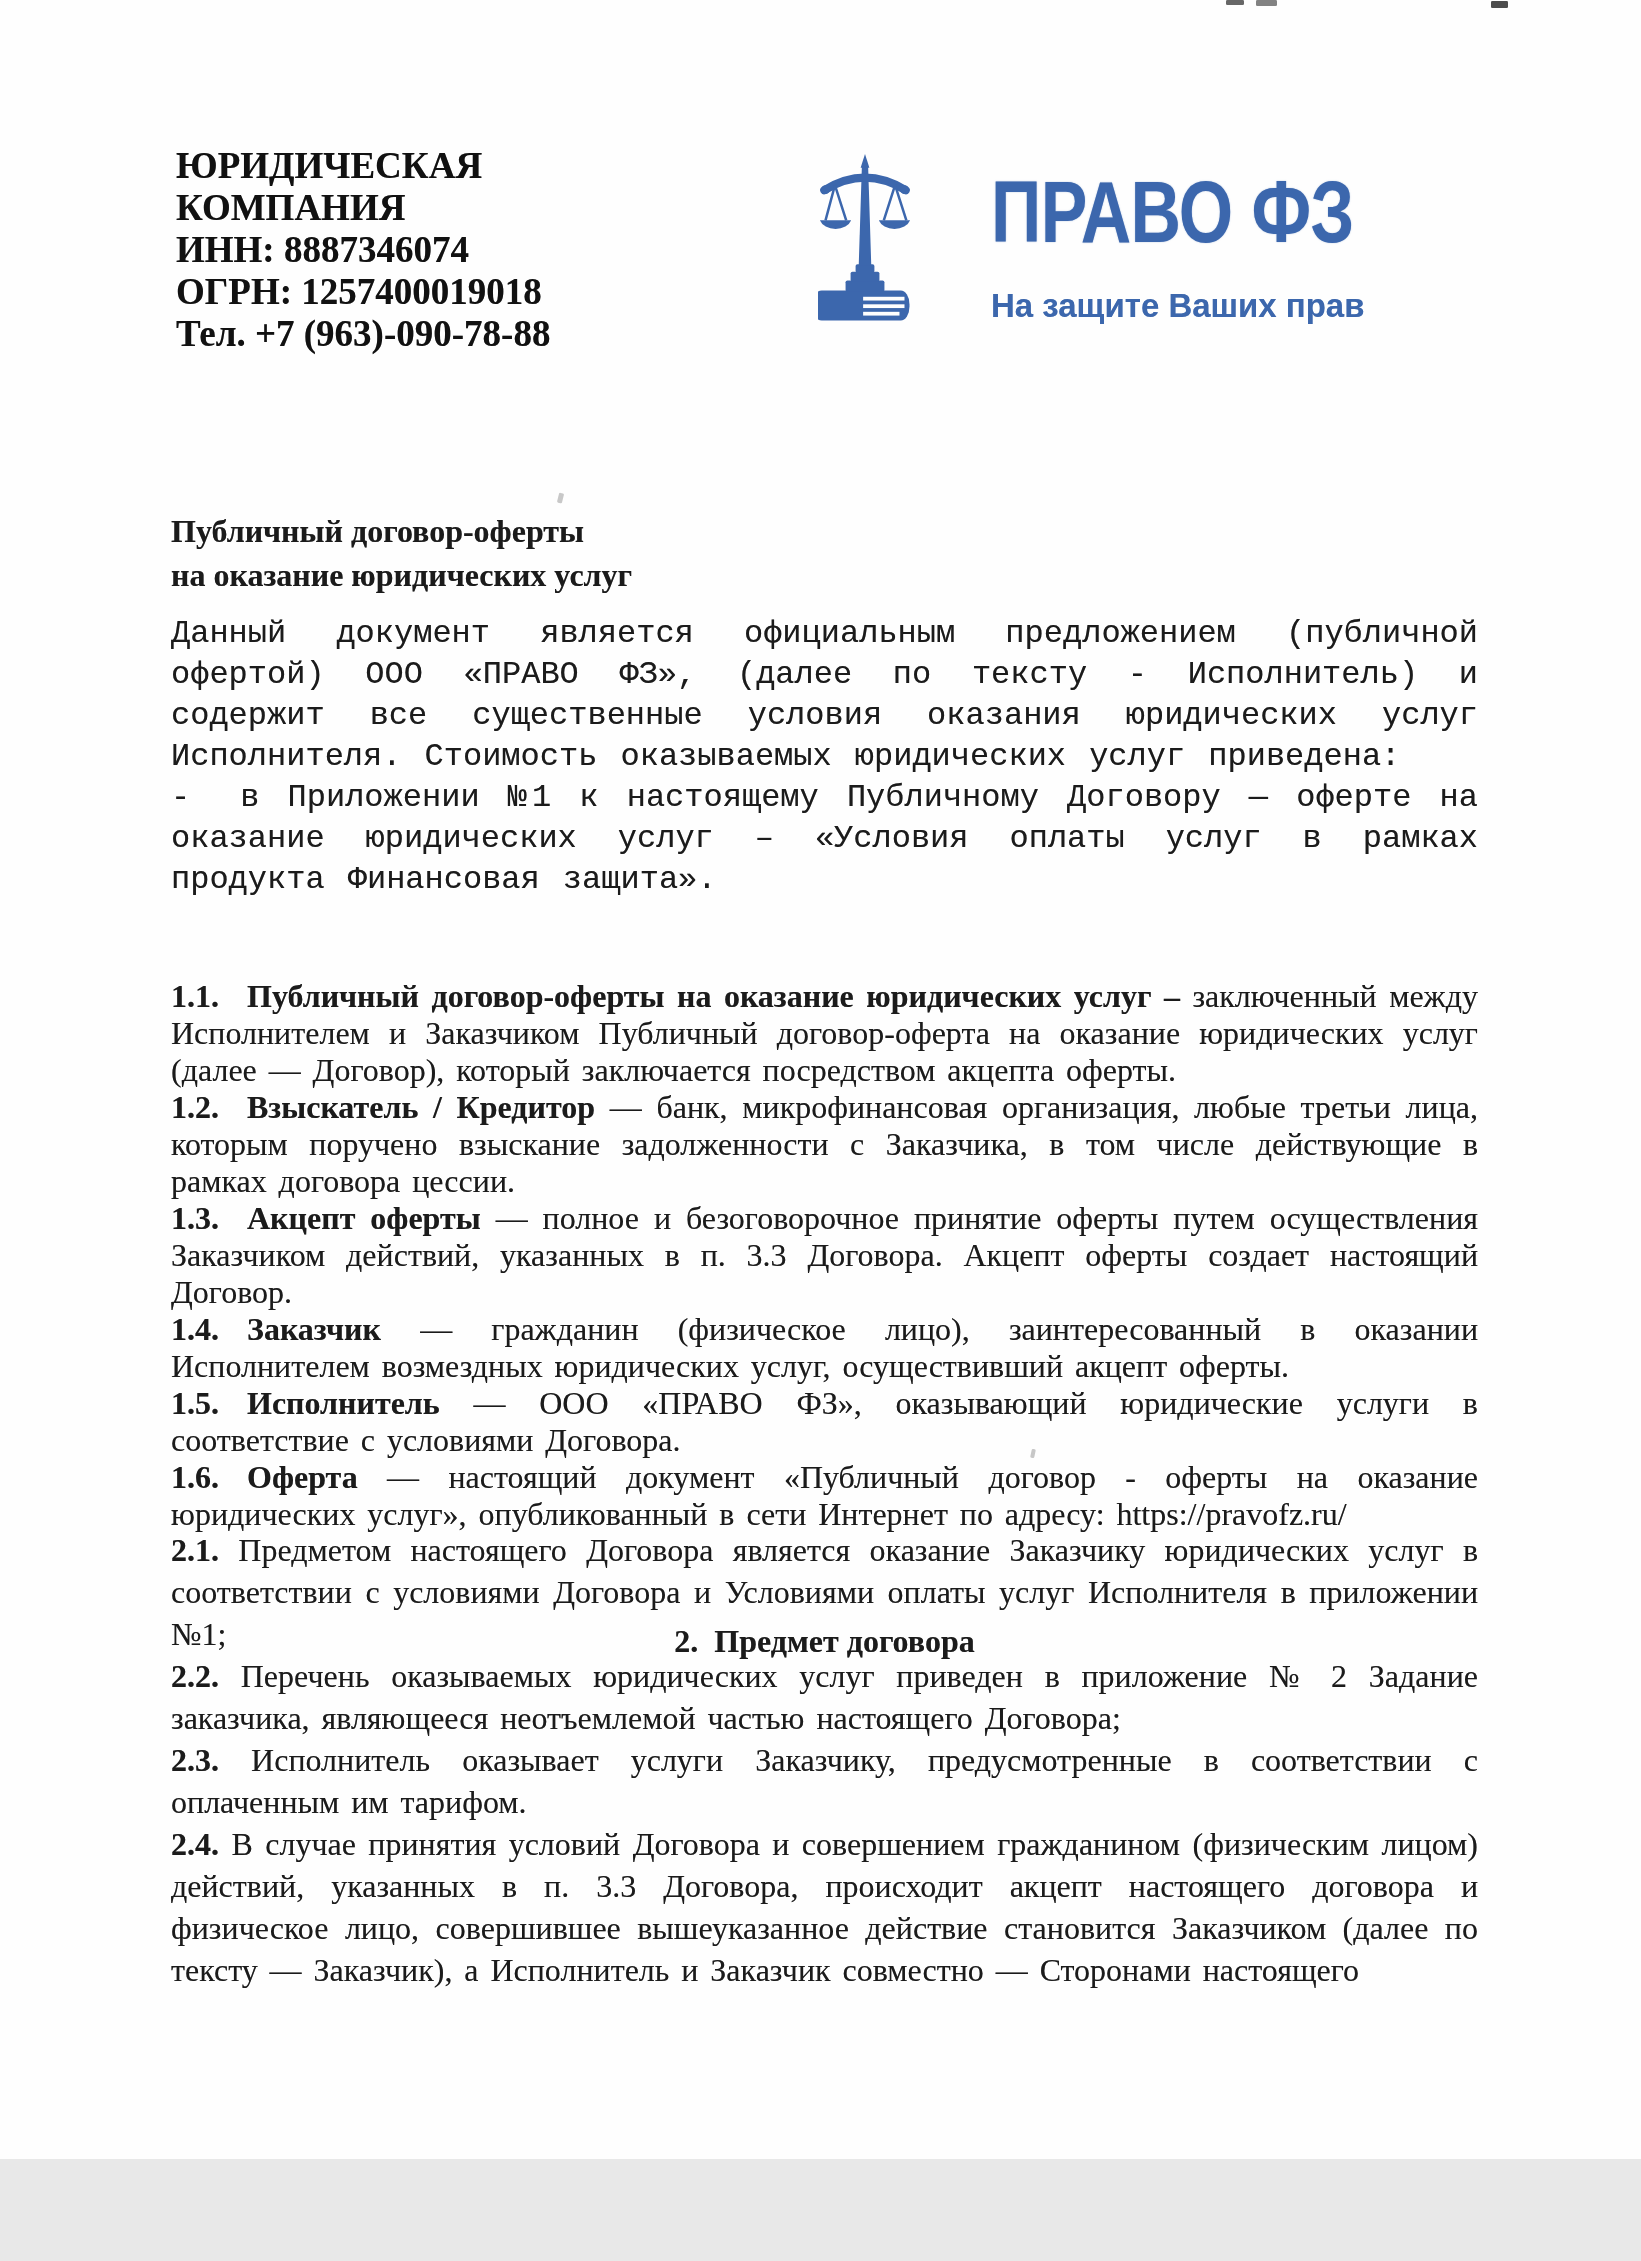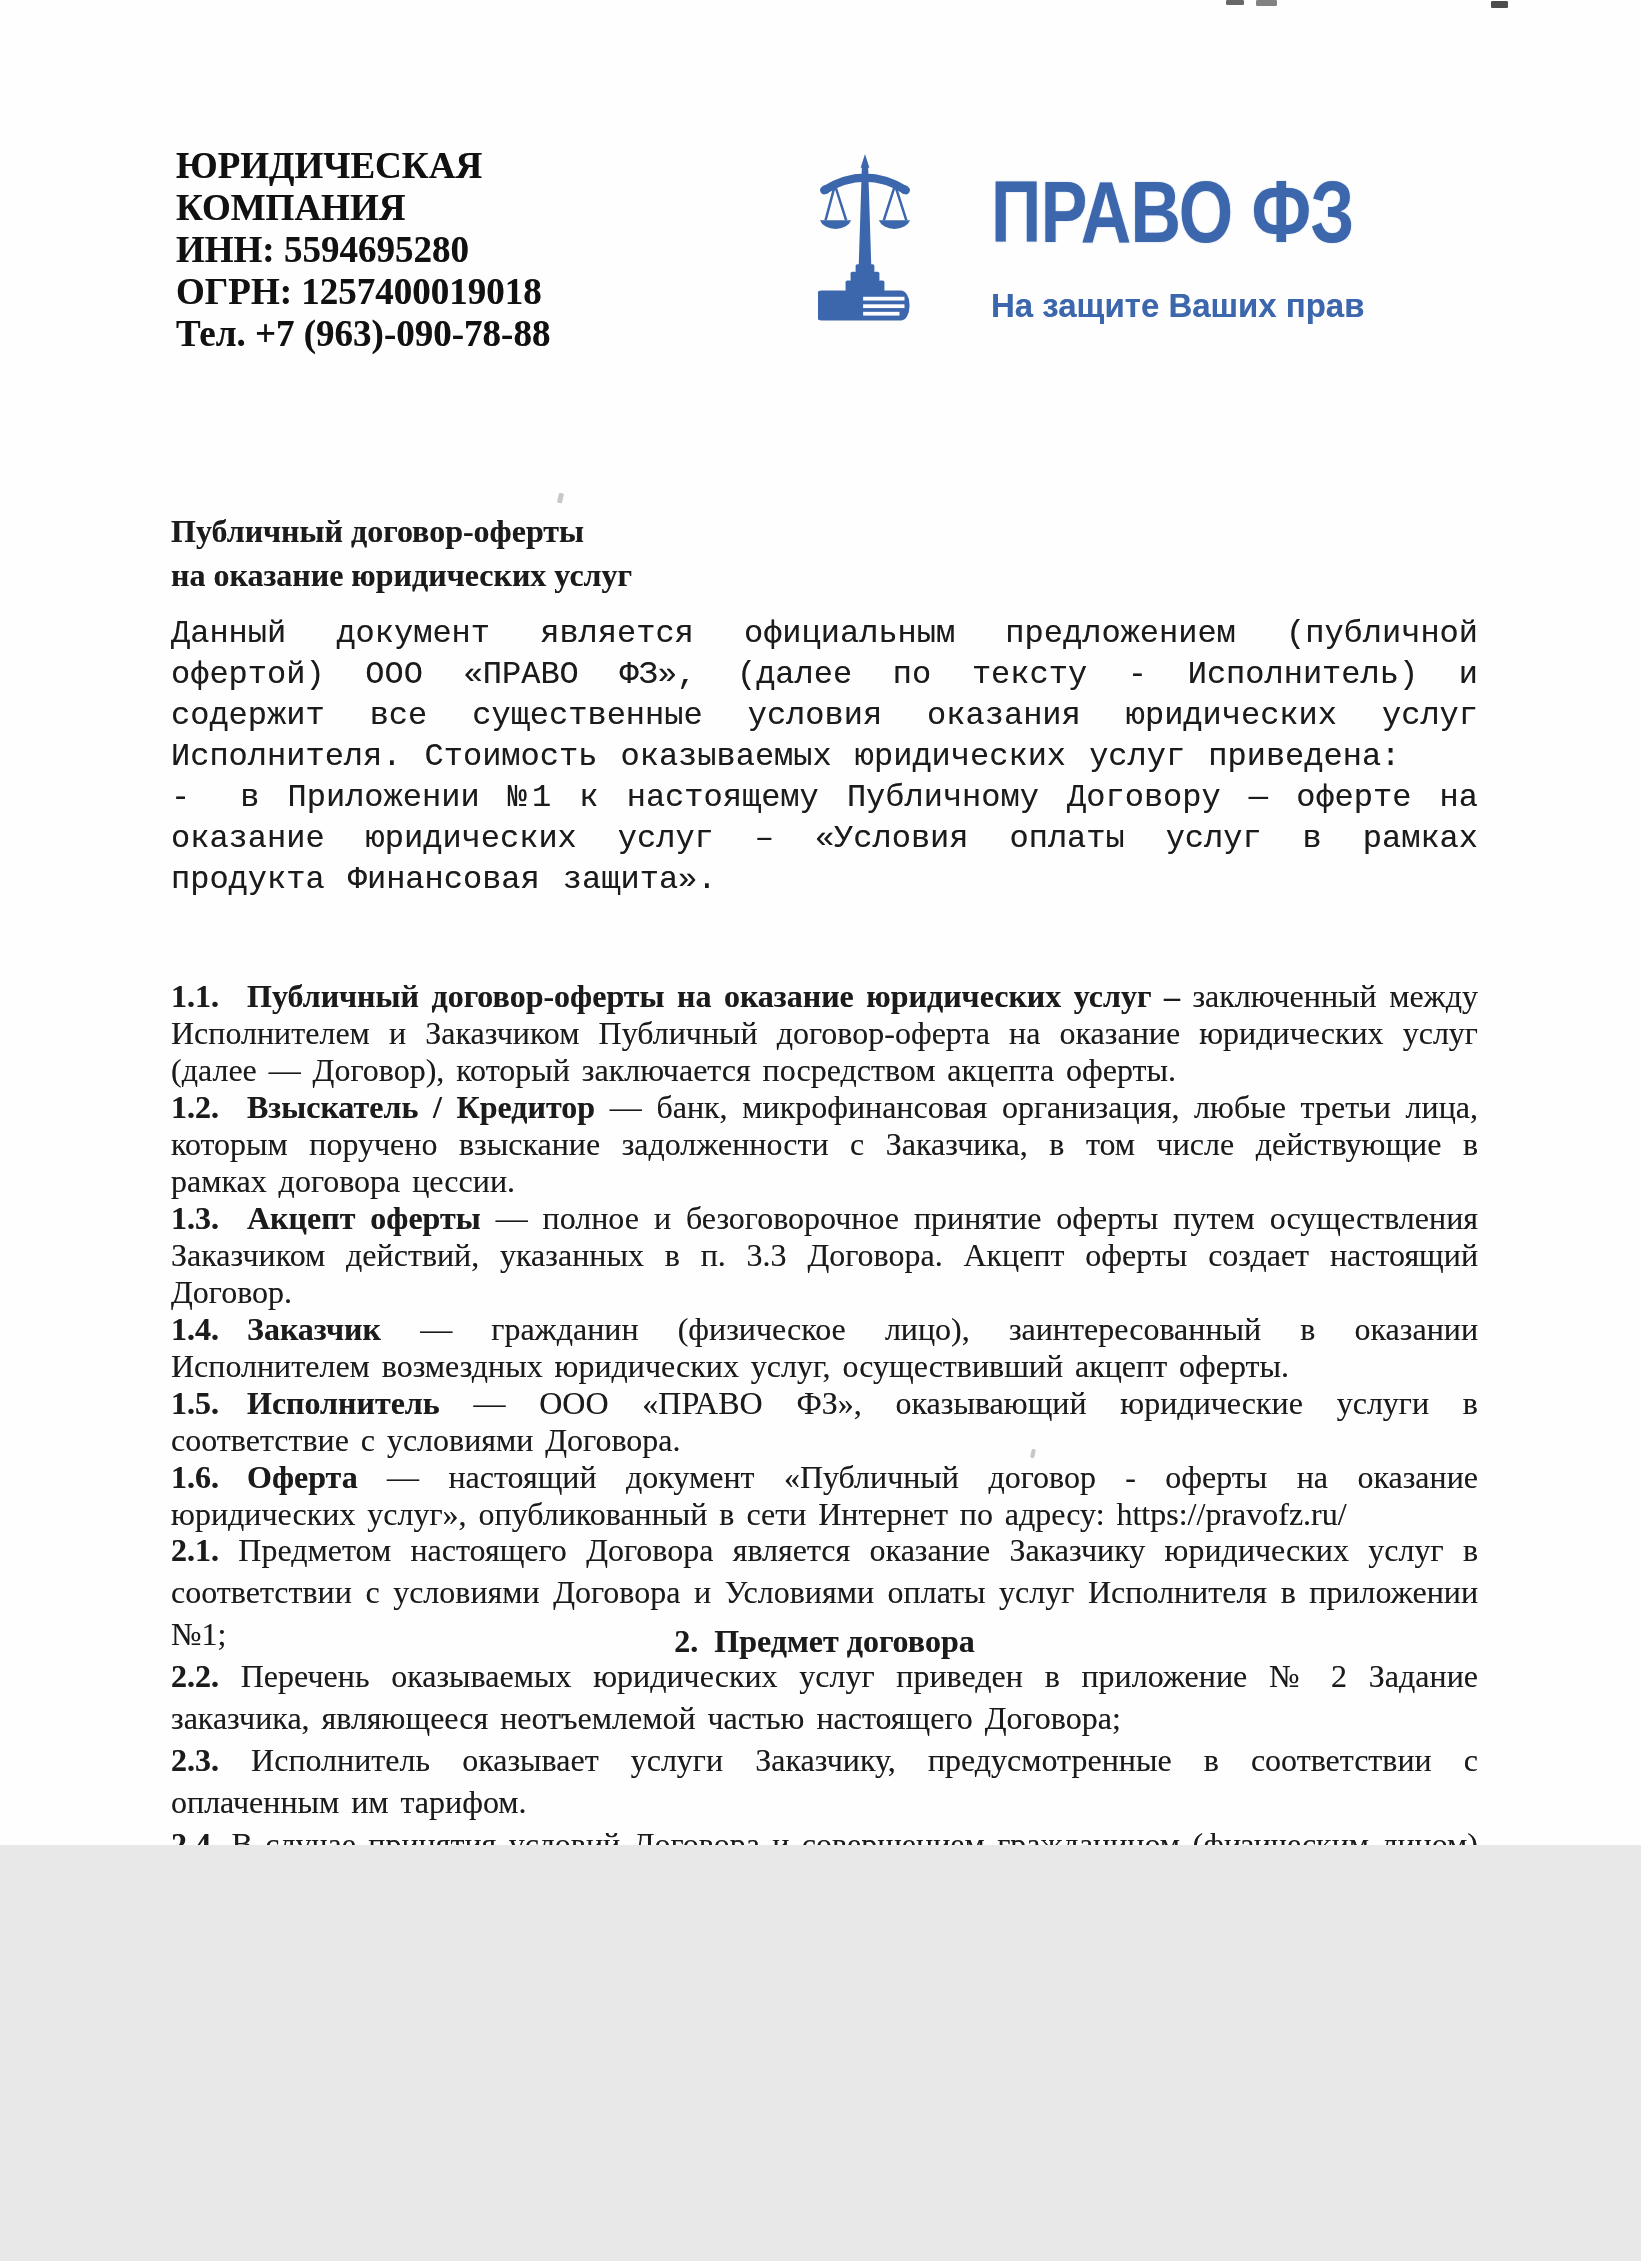--- a/index.html
+++ b/index.html
@@ -1,17 +1,17 @@
 <!DOCTYPE html>
 <html lang="ru" style="font-size:10.3px"><head>
 <meta charset="utf-8">
 <style>
   html,body{margin:0;padding:0;background:#e8e8e8;}
   .page{
-    position:relative; width:1642px; height:1845px; background:#fefefe;
+    position:relative; width:1642px; height:2159px; background:#fefefe;
     font-family:"Liberation Serif", serif; color:#1b1b1b; overflow:hidden;
     text-rendering:optimizeLegibility;
   }
   .txt{ text-shadow:0 0 0.6px rgba(20,20,20,.45); }
 
   
   .company{
     position:absolute; left:176px; top:145px;
     font-weight:bold; font-size:37px; line-height:42px; color:#111;
   }
@@ -82,21 +82,21 @@
   .b9{ left:413px; width:97px; opacity:.35; }
 </style>
 </head>
 <body>
 
 <div class="page">
 
   <div class="company txt">
     <div>ЮРИДИЧЕСКАЯ</div>
     <div>КОМПАНИЯ</div>
-    <div>ИНН: 5594695280</div>
+    <div>ИНН: 8887346074</div>
     <div>ОГРН: 1257400019018</div>
     <div>Тел. +7 (963)-090-78-88</div>
   </div>
 
   <div class="logo">
     <svg class="logo-icon" viewBox="0 0 150 270" xmlns="http://www.w3.org/2000/svg" fill="#3c67ad">
 
       <path d="M6,218 h126 a14,22 0 0 1 14,22 v4 a14,22 0 0 1 -14,22 H6 a16,24 0 0 1 0,-48 Z"></path>
       <rect x="72" y="228" width="66" height="6" fill="#fefefe"></rect>
       <rect x="72" y="240" width="66" height="6" fill="#fefefe"></rect>

